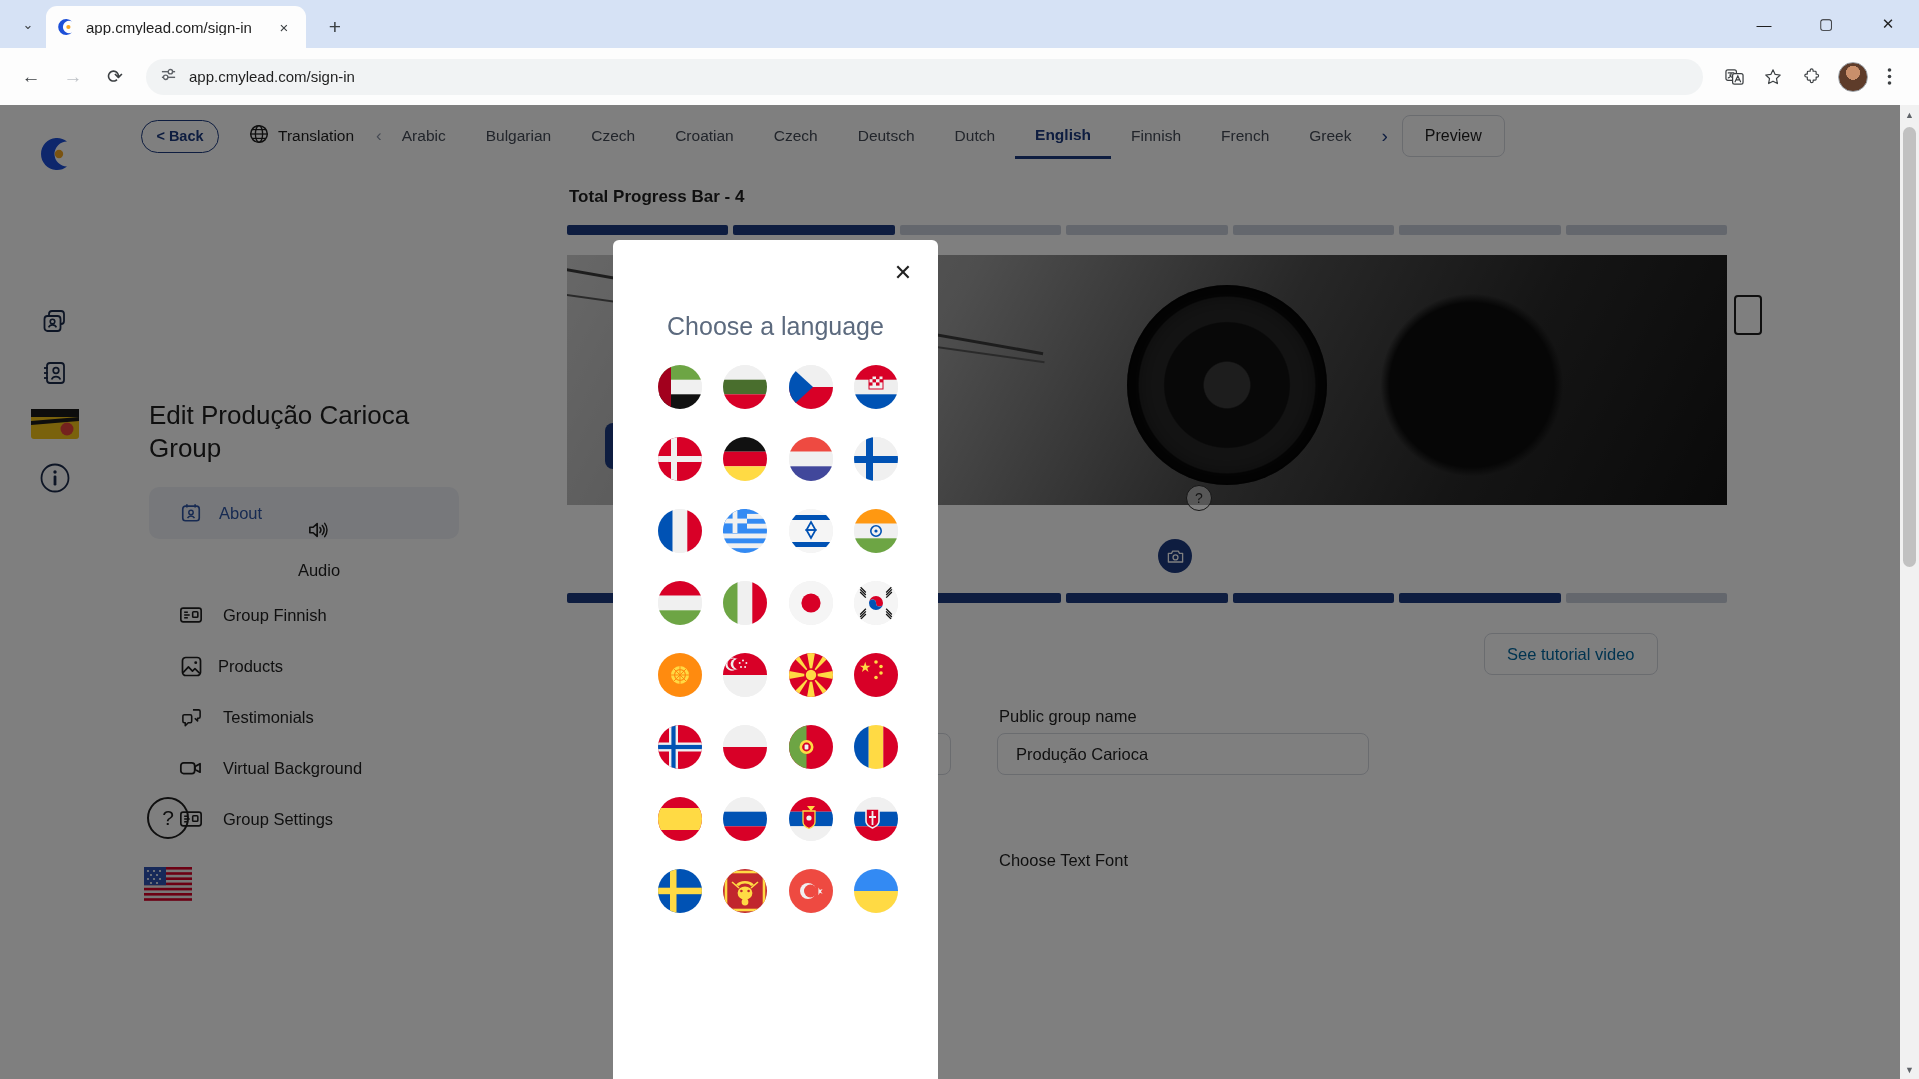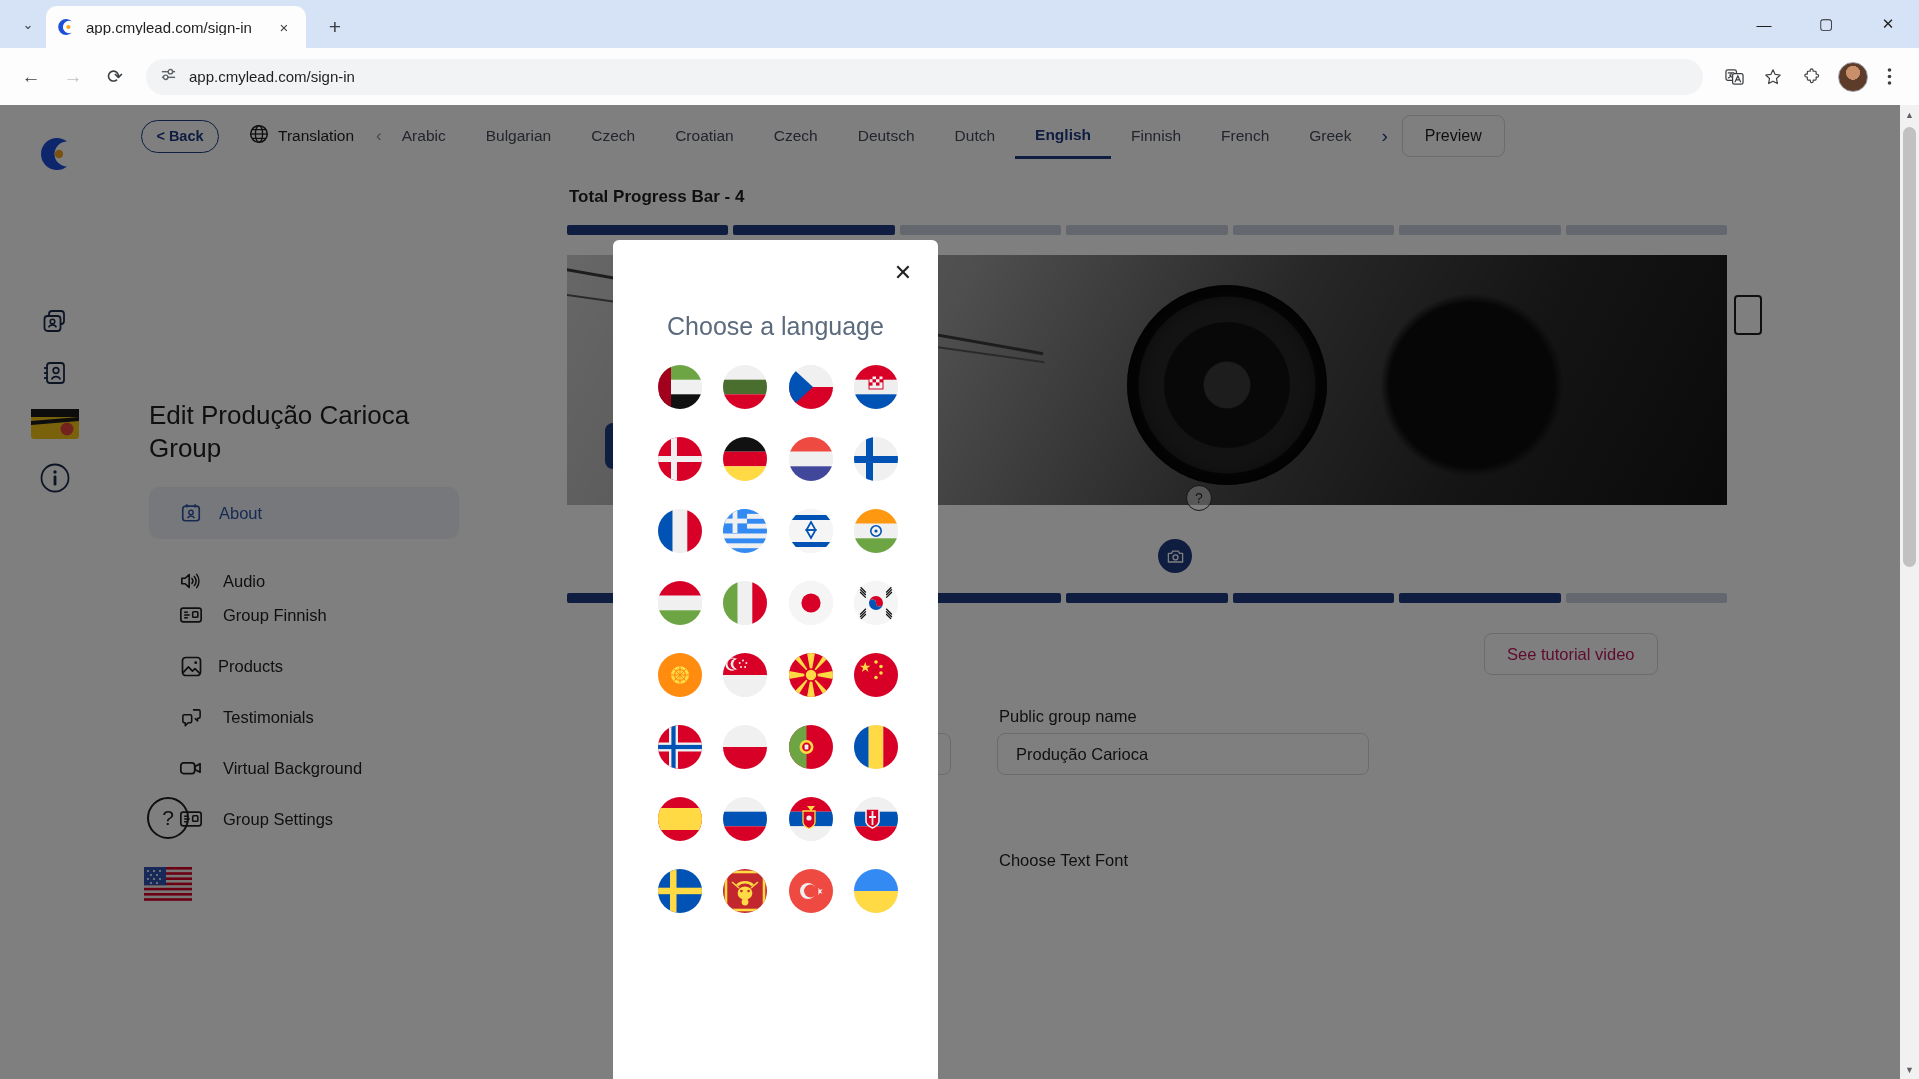--- a/index.html
+++ b/index.html
@@ -174,21 +174,21 @@
   }
   #phone-preview-icon {
     position:absolute; left:1255px; top:128px; width:28px; height:40px;
     border:2px solid #1f1f1f; border-radius:4px;
   }
 
   #progress-track-2 { position:absolute; left:88px; top:426px; width:1160px; height:10px; display:flex; gap:5px; }
 
   #tutorial-video-button {
     position:absolute; left:1005px; top:466px; height:42px; padding:0 22px;
-    border:1px solid #d4d8df; border-radius:8px; background:#fff; color:#be185d;
+    border:1px solid #d4d8df; border-radius:8px; background:#fff; color:#0369a1;
     font-size:16.5px; display:flex; align-items:center; white-space:nowrap;
   }
 
   .field-label { position:absolute; font-size:16.5px; color:#1f1f1f; }
   .field-input {
     position:absolute; height:42px; border:1px solid #d4d8df; border-radius:8px;
     background:#fff; display:flex; align-items:center; padding-left:18px;
     font-size:16.5px; color:#1f1f1f;
   }
 
@@ -381,21 +381,21 @@
               <svg width="22" height="22" viewBox="0 0 24 24">
                 <rect x="3" y="4.5" width="18" height="16" rx="3" fill="none" stroke="currentColor" stroke-width="1.8"></rect>
                 <line x1="7.5" y1="2.5" x2="7.5" y2="6" stroke="currentColor" stroke-width="1.8"></line>
                 <line x1="16.5" y1="2.5" x2="16.5" y2="6" stroke="currentColor" stroke-width="1.8"></line>
                 <circle cx="12" cy="11.5" r="2.4" fill="none" stroke="currentColor" stroke-width="1.6"></circle>
                 <path d="M8.2 17.6a4.2 4.2 0 017.6 0" fill="none" stroke="currentColor" stroke-width="1.6"></path>
               </svg>
             </span>
             <span>About</span>
           </div>
-          <div class="nav-item" style="top: 388px;">
+          <div class="nav-item" style="top: 352px; flex-direction: column;">
             <span class="nav-ico">
               <svg width="24" height="22" viewBox="0 0 26 24">
                 <path d="M3 9h3.6L11 5v14L6.6 15H3z" fill="none" stroke="currentColor" stroke-width="1.8" stroke-linejoin="round"></path>
                 <path d="M14 9.2a4.4 4.4 0 010 5.6M16.6 7a8 8 0 010 10M19.2 4.8a11.6 11.6 0 010 14.4" fill="none" stroke="currentColor" stroke-width="1.6" stroke-linecap="round"></path>
               </svg>
             </span>
             <span>Audio</span>
           </div>
           <div class="nav-item" style="top: 422px;">
             <span class="nav-ico">

